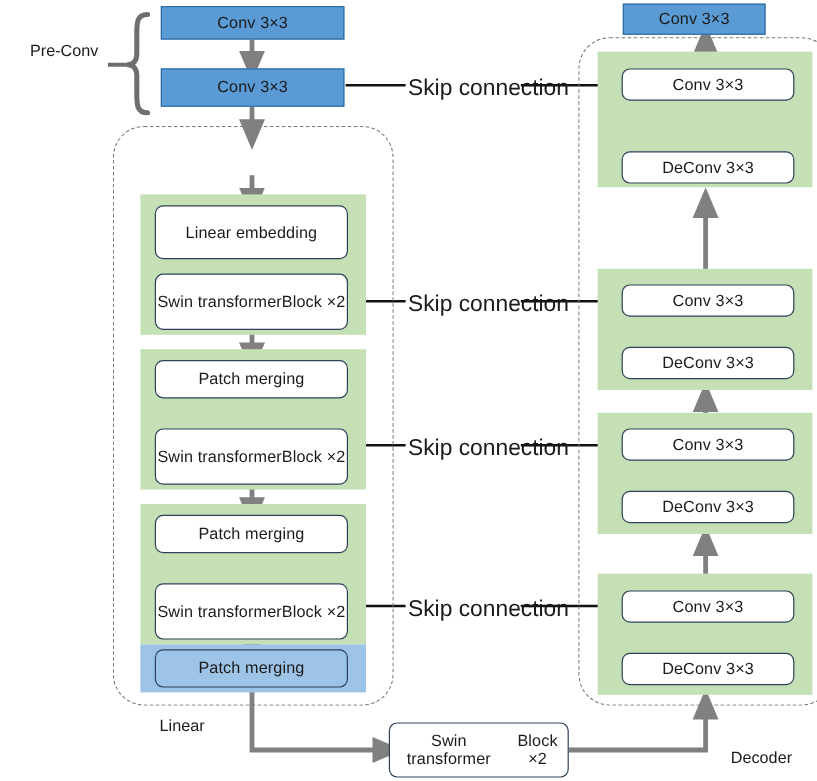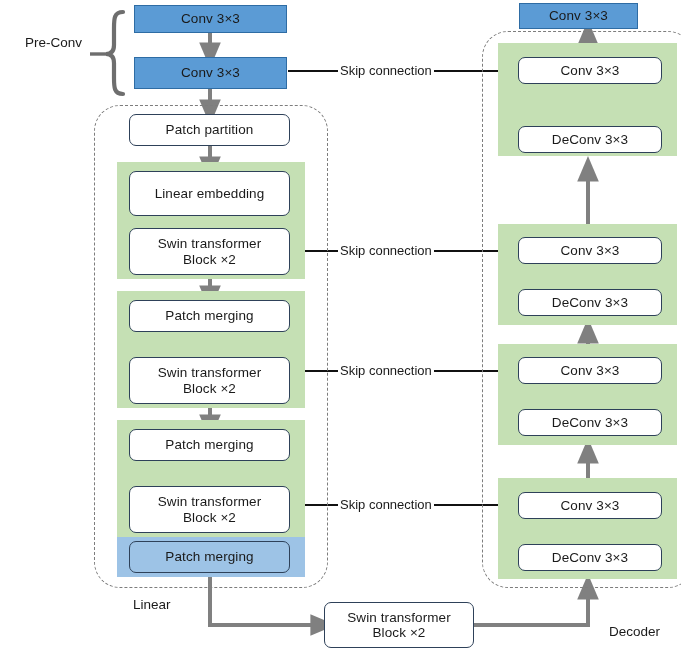--- a/index.html
+++ b/index.html
@@ -11,22 +11,22 @@
         justify-content:center;text-align:center;line-height:1.12;color:#1a1a1a;
         font-size:13.5px;letter-spacing:0.1px;}
   .conv-blue{background:#5B9BD5;border:1px solid #2E6CA4;border-radius:0;}
   .rbox{background:#ffffff;border:1.6px solid #2E4159;border-radius:7px;}
   .rbox-blue{background:#9DC3E6;border:1.6px solid #2E4159;border-radius:7px;}
   .band-green{position:absolute;background:#C5E0B4;}
   .band-blue{position:absolute;background:#9DC3E6;}
   .dashbox{position:absolute;box-sizing:border-box;border:1.5px dashed #7d7d7d;
            border-radius:26px;background:transparent;}
   .plabel{position:absolute;font-size:13.5px;color:#1a1a1a;white-space:nowrap;}
-  .skiplabel{position:absolute;font-size:13px;color:#1a1a1a;white-space:nowrap;}
-  .two-line{flex-direction:column;}
+  .skiplabel{position:absolute;font-size:19px;color:#1a1a1a;white-space:nowrap;}
+  .two-line{flex-direction:row;}
 </style>
 </head>
 <body>
 
 <div id="stage">
 
   <svg id="svg-layer" viewBox="0 0 681 651" xmlns="http://www.w3.org/2000/svg">
     <defs>
       <marker id="agray" markerWidth="7" markerHeight="7" refX="3.4" refY="3.1" orient="auto" markerUnits="strokeWidth">
         <path d="M0,0.4 L6.4,3.1 L0,5.8 z" fill="#808080"></path>
@@ -93,21 +93,20 @@
   <div class="band-blue" style="left:95px;top:537px;width:188px;height:40px;"></div>
 
   <div class="band-green" style="left:476px;top:43px;width:179px;height:113px;"></div>
   <div class="band-green" style="left:476px;top:224px;width:179px;height:101px;"></div>
   <div class="band-green" style="left:476px;top:344px;width:179px;height:101px;"></div>
   <div class="band-green" style="left:476px;top:478px;width:179px;height:101px;"></div>
 
   <div class="node conv-blue" style="left:112px;top:5px;width:153px;height:28px;">Conv 3×3</div>
   <div class="node conv-blue" style="left:112px;top:57px;width:153px;height:32px;">Conv 3×3</div>
 
-  <div class="node rbox" style="left:107px;top:114px;width:161px;height:32px;">Patch partition</div>
 
   <div class="node rbox" style="left:107px;top:171px;width:161px;height:45px;">Linear embedding</div>
 
   <div class="node rbox two-line" style="left:107px;top:228px;width:161px;height:47px;">
     <span>Swin transformer</span>
     <span>Block ×2</span>
   </div>
 
   <div class="node rbox" style="left:107px;top:300px;width:161px;height:32px;">Patch merging</div>
 

